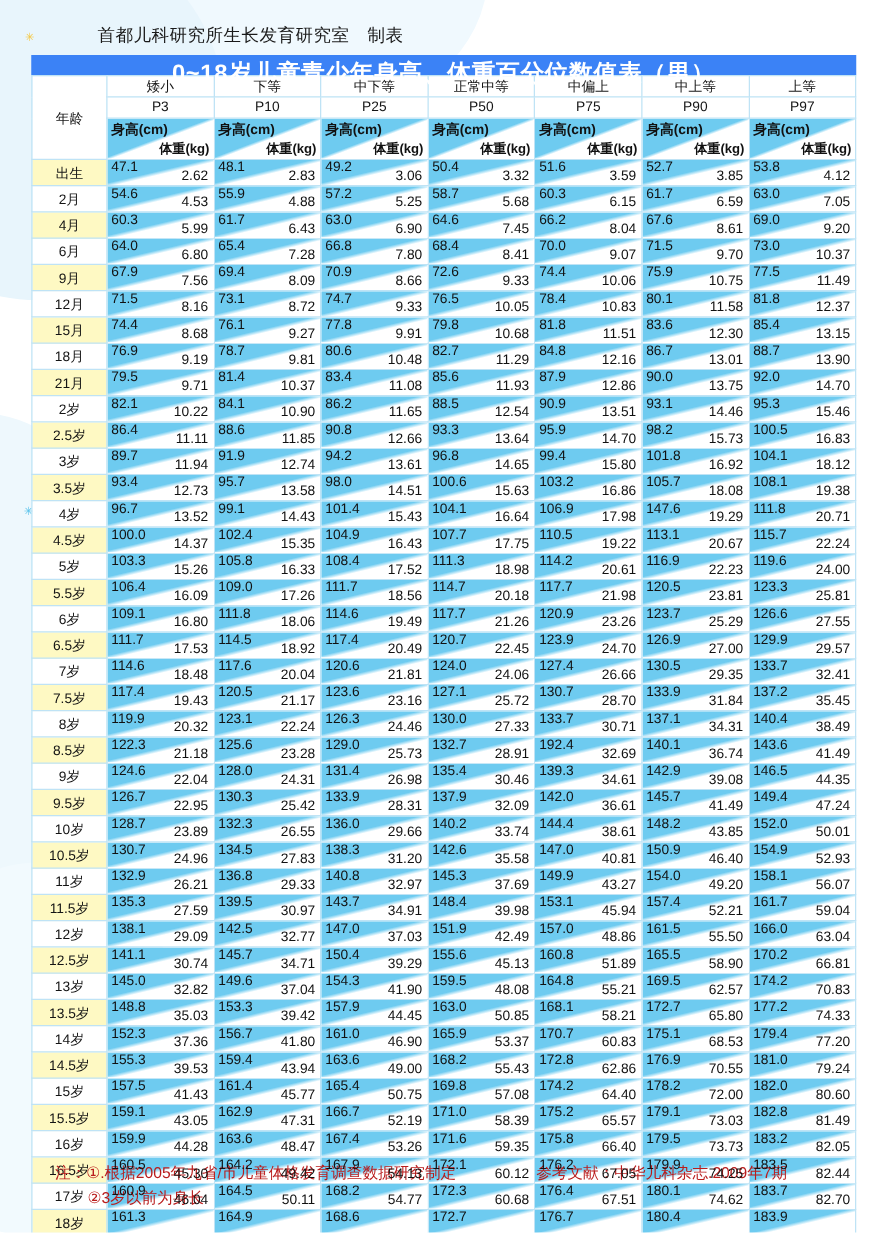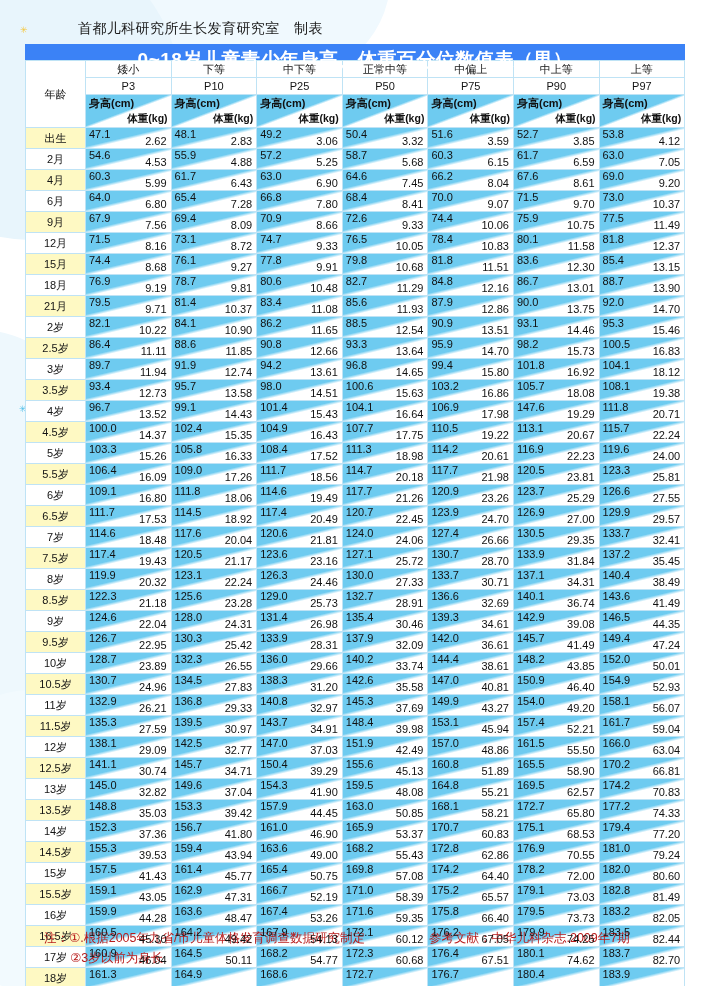--- a/index.html
+++ b/index.html
@@ -1070,21 +1070,21 @@
               <span class="h">129.0</span>
               <span class="w">25.73</span>
             </td>
             <td class="cell">
               <div class="tri"></div>
               <span class="h">132.7</span>
               <span class="w">28.91</span>
             </td>
             <td class="cell">
               <div class="tri"></div>
-              <span class="h">136.6</span>
+              <span class="h">192.4</span>
               <span class="w">32.69</span>
             </td>
             <td class="cell">
               <div class="tri"></div>
               <span class="h">140.1</span>
               <span class="w">36.74</span>
             </td>
             <td class="cell">
               <div class="tri"></div>
               <span class="h">143.6</span>

